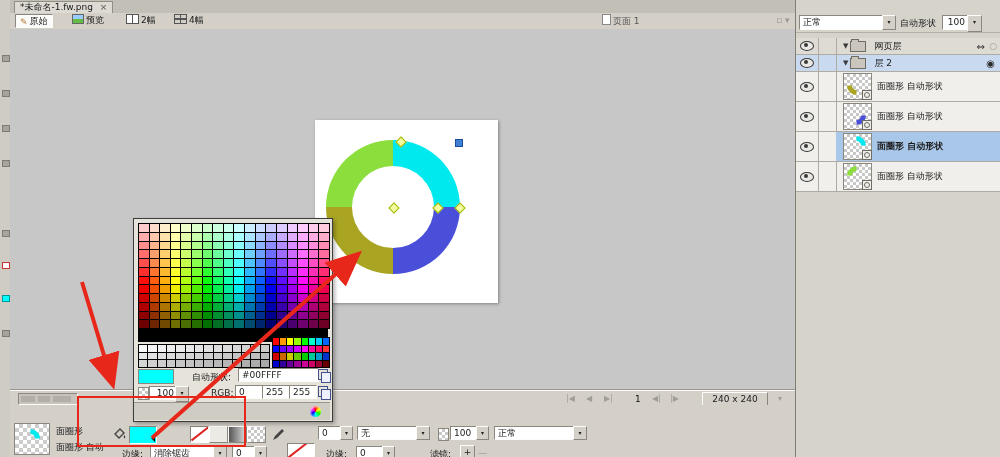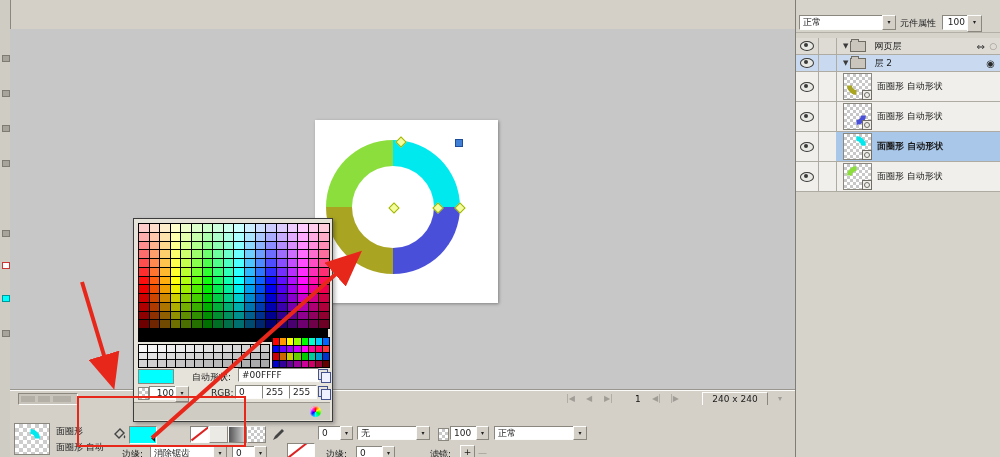--- a/index.html
+++ b/index.html
@@ -123,21 +123,45 @@
     <span class="tsmark" style="top:55px"></span>
     <span class="tsmark" style="top:90px"></span>
     <span class="tsmark" style="top:125px"></span>
     <span class="tsmark" style="top:160px"></span>
     <span class="tsmark" style="top:230px"></span>
     <span class="tsmark" style="top:262px;background:#fff;border-color:#c33"></span>
     <span class="tsmark" style="top:295px;background:#0ff;border-color:#099"></span>
     <span class="tsmark" style="top:330px"></span>
   </div>
 
-
+  <div id="tabbar" class="abs">
+    <div id="doctab">
+      <span>*未命名-1.fw.png</span>
+      <span style="margin-left:4px;color:#555">×</span>
+    </div>
+  </div>
+
+  <div id="toolbar" class="abs">
+    <div class="tbtn active" style="left:5px">
+      <span class="mini-ic" style="color:#b07b2e">✎</span><span>原始</span>
+    </div>
+    <div class="tbtn" style="left:58px">
+      <span class="mini-ic" style="width:10px;height:8px;background:linear-gradient(#9cf 55%,#6b4 55%);border:1px solid #666"></span><span>预览</span>
+    </div>
+    <div class="tbtn" style="left:112px">
+      <span class="mini-ic" style="width:11px;height:8px;border:1px solid #555;background:linear-gradient(90deg,#fff 45%,#555 45%,#555 55%,#fff 55%)"></span><span>2幅</span>
+    </div>
+    <div class="tbtn" style="left:160px">
+      <span class="mini-ic" style="width:11px;height:8px;border:1px solid #555;background:linear-gradient(90deg,transparent 45%,#555 45%,#555 55%,transparent 55%),linear-gradient(transparent 40%,#555 40%,#555 60%,transparent 60%)"></span><span>4幅</span>
+    </div>
+    <div class="tbtn" style="left:588px;color:#555">
+      <span class="mini-ic" style="width:7px;height:9px;background:#fff;border:1px solid #888"></span><span>页面 1</span>
+    </div>
+    <div class="tbtn gray" style="left:762px">▫ ▾</div>
+  </div>
 
   <div id="canvasarea" class="abs">
     <div id="docwhite" class="abs" style="left:305px;top:91px"></div>
     <div id="donut" class="abs" style="left: 316px; top: 111px; background: conic-gradient(rgb(0, 233, 238) 0deg, rgb(0, 233, 238) 25%, rgb(74, 79, 217) 0deg, rgb(74, 79, 217) 50%, rgb(169, 165, 34) 0deg, rgb(169, 165, 34) 75%, rgb(139, 222, 60) 0deg, rgb(139, 222, 60) 100%);"></div>
     <div id="donut-hole" class="abs" style="left:342px;top:137px"></div>
     <span class="cpt abs" style="left:387px;top:109px"></span>
     <span class="cpt abs" style="left:380px;top:175px"></span>
     <span class="cpt abs" style="left:424px;top:175px"></span>
     <span class="cpt abs" style="left:446px;top:175px"></span>
     <span class="handle abs" style="left:445px;top:110px"></span>
@@ -521,21 +545,21 @@
     <span class="copyic" style="left:184px;top:167px"></span>
     <div id="pk-foot">
       <span id="wheel"></span>
     </div>
   </div>
 
   <div id="rpanel" class="abs">
     <div id="blendrow">
       <div class="abs sunken" style="left:3px;top:2px;width:82px;height:13px;line-height:13px;padding-left:3px">正常</div>
       <span class="abs ddbtn" style="left:86px;top:2px;width:12px;height:13px">▾</span>
-      <span class="abs" style="left:104px;top:4px">元件属性</span>
+      <span class="abs" style="left:104px;top:4px">自动形状</span>
       <div class="abs sunken" style="left:146px;top:2px;width:22px;height:13px;line-height:13px;text-align:right;padding-right:2px">100</div>
       <span class="abs ddbtn" style="left:171px;top:2px;width:13px;height:15px">▾</span>
     </div>
     <div id="layers-list">
       <div class="lrow" style="height:16px;background:#dedbd4">
         <div class="cell-eye">
             <span class="eye-i"></span>
           </div>
         <div class="cell-sp"></div>
         <span class="tri" style="margin-left:6px">▼</span>

